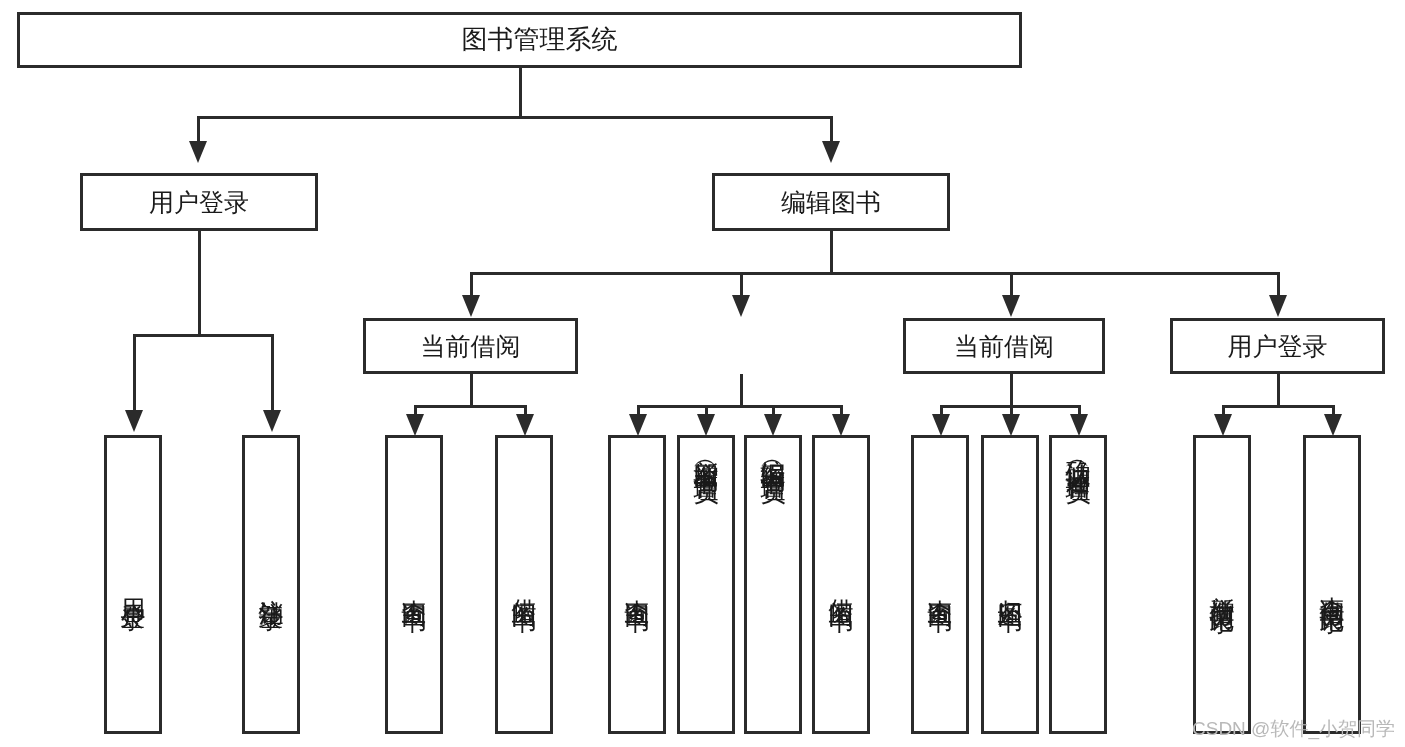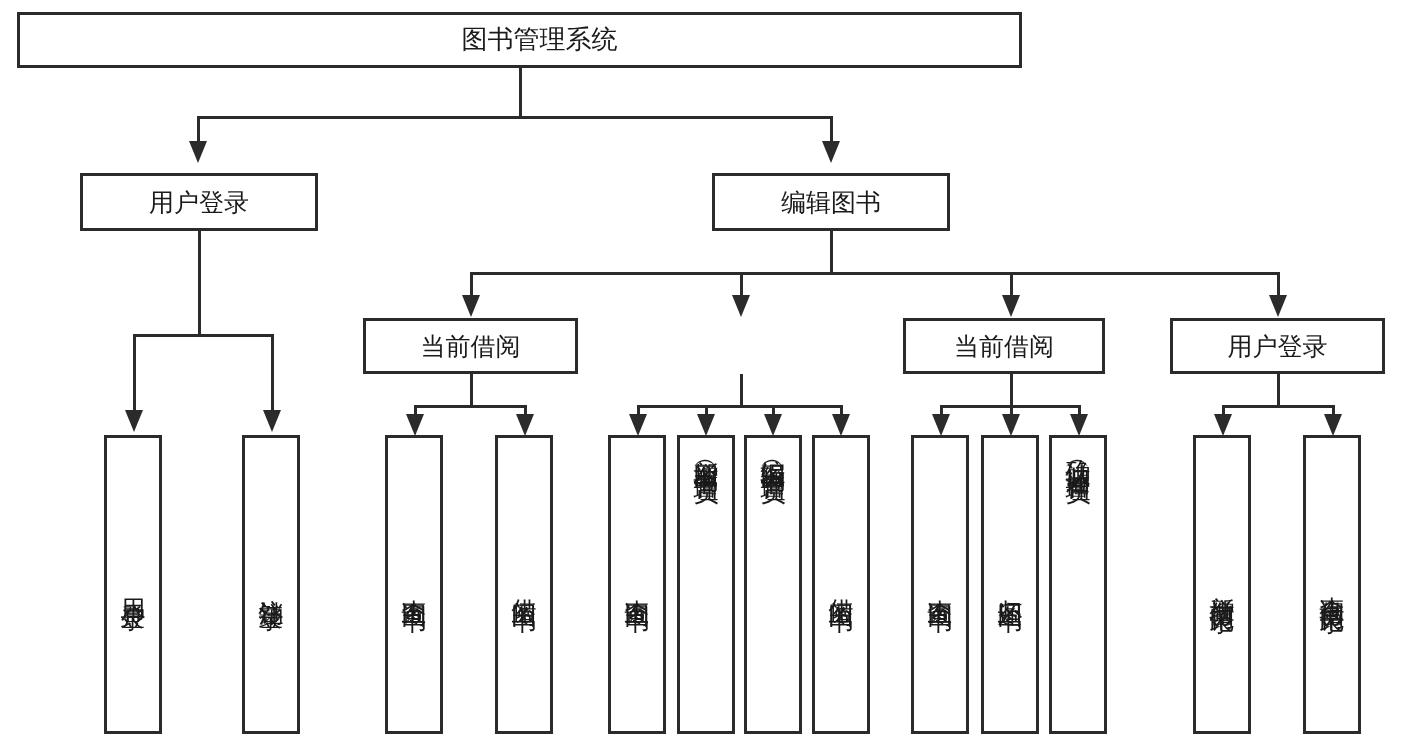--- a/index.html
+++ b/index.html
@@ -205,14 +205,15 @@
     <span class="label">确认归还（管理员）</span>
   </div>
 
   <div class="node vert mid" style="left:1193px; top:435px; width:58px; height:299px;">
     <span class="label">新增借阅记录</span>
   </div>
   <div class="node vert mid" style="left:1303px; top:435px; width:58px; height:299px;">
     <span class="label">查询借阅记录</span>
   </div>
 
+  <div id="watermark" style="left:1192px; top:716px;">CSDN @软件_小贺同学</div>
 
 </div>
 
 </body></html>

